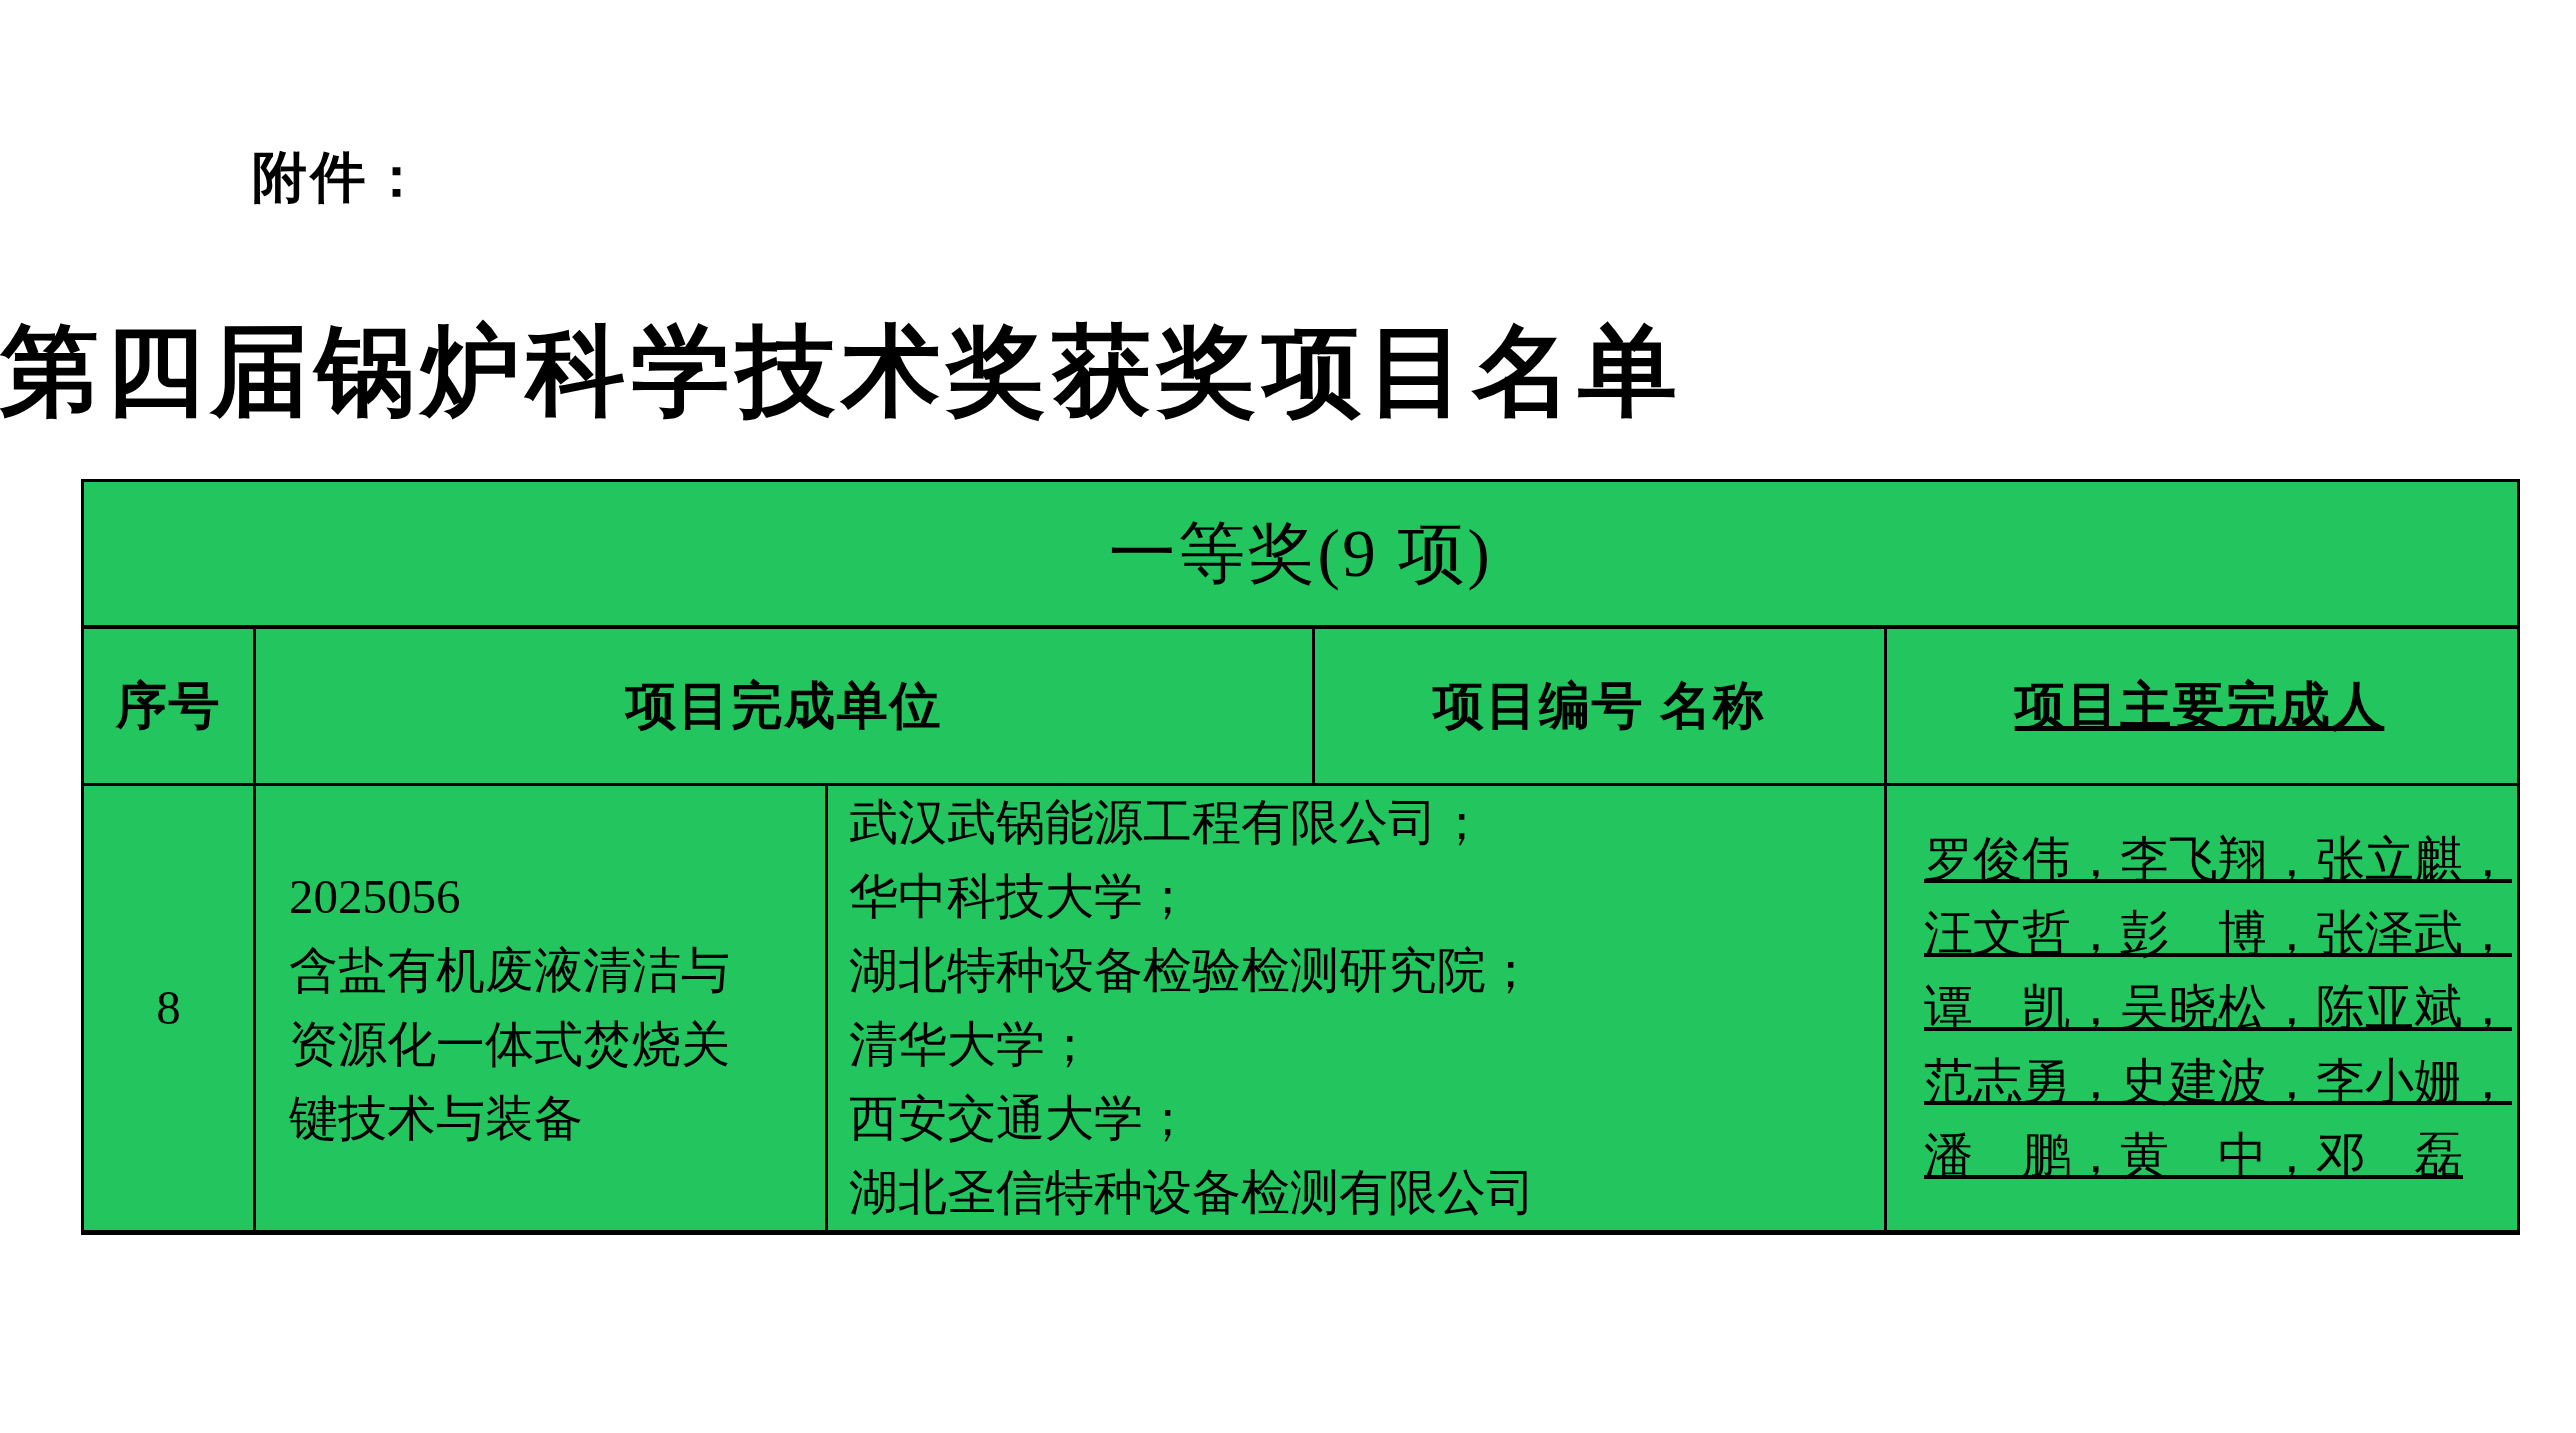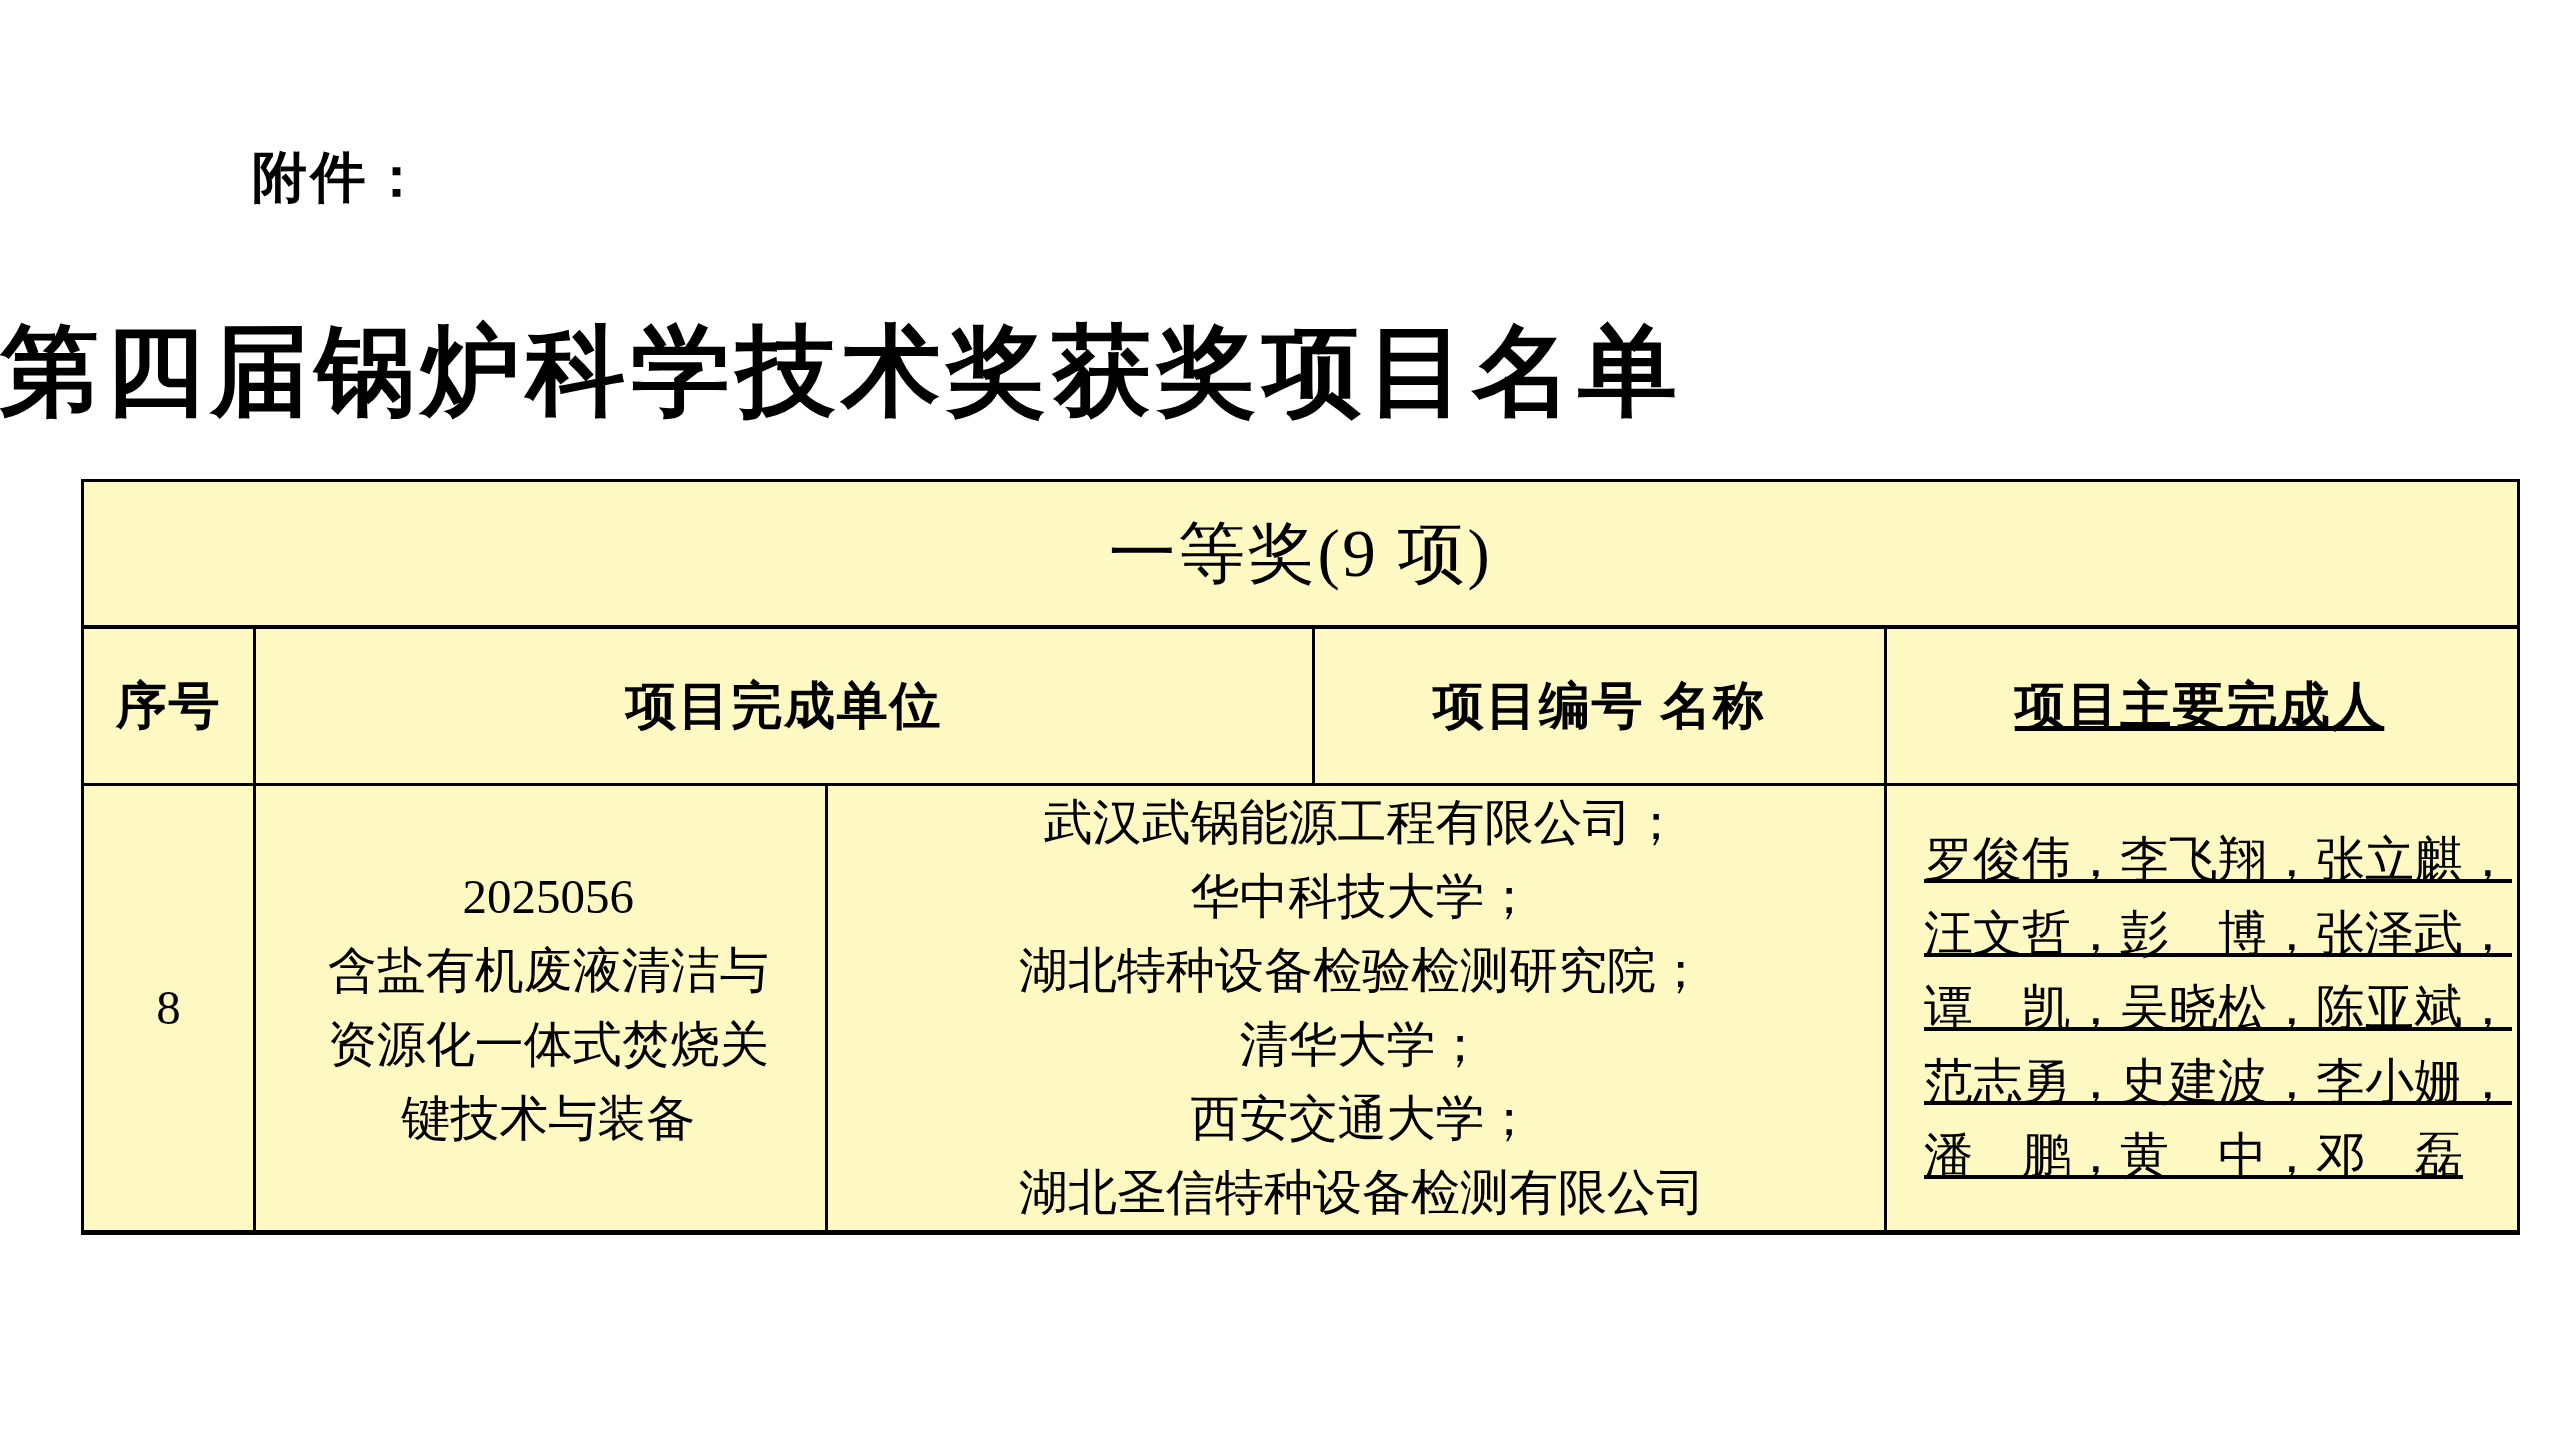--- a/index.html
+++ b/index.html
@@ -13,35 +13,35 @@
     font-size:55px;font-weight:bold;letter-spacing:3.5px;white-space:nowrap;
   }
   .doc-title{
     position:absolute;left:0;top:306px;width:2576px;
     text-align:left;font-size:99px;font-weight:bold;
     letter-spacing:6.2px;white-space:nowrap;
   }
   .award-table{
     position:absolute;left:81px;top:479px;width:2439px;
     border:3.5px solid #000;border-bottom-width:5.3px;
-    box-sizing:border-box;background:#fef9c3;
+    box-sizing:border-box;background:#22c55e;
   }
   .row{display:flex;box-sizing:border-box;}
   .banner-row{
     height:147px;border-bottom:4.4px solid #000;
     align-items:center;justify-content:center;
   }
   .banner-text{font-size:67px;letter-spacing:2.6px;}
   .header-row{height:157px;border-bottom:3.5px solid #000;}
   .data-row{height:444px;}
   .cell{
     box-sizing:border-box;display:flex;flex-direction:column;
     justify-content:center;overflow:hidden;
   }
-  .cell.v{border-right:3.5px solid #000;text-align:center;}
+  .cell.v{border-right:3.5px solid #000;}
   .col-no{width:172px;}
   .col-project{width:572px;}
   .col-org{width:1059px;}
   .col-people{width:625px;text-decoration:underline;}
   .header-row .cell{
     align-items:center;justify-content:center;
     font-family:"Liberation Sans", sans-serif;
     font-weight:bold;font-size:51px;letter-spacing:1.8px;white-space:nowrap;
   }
   .data-row .cell{font-size:49px;line-height:74px;}

